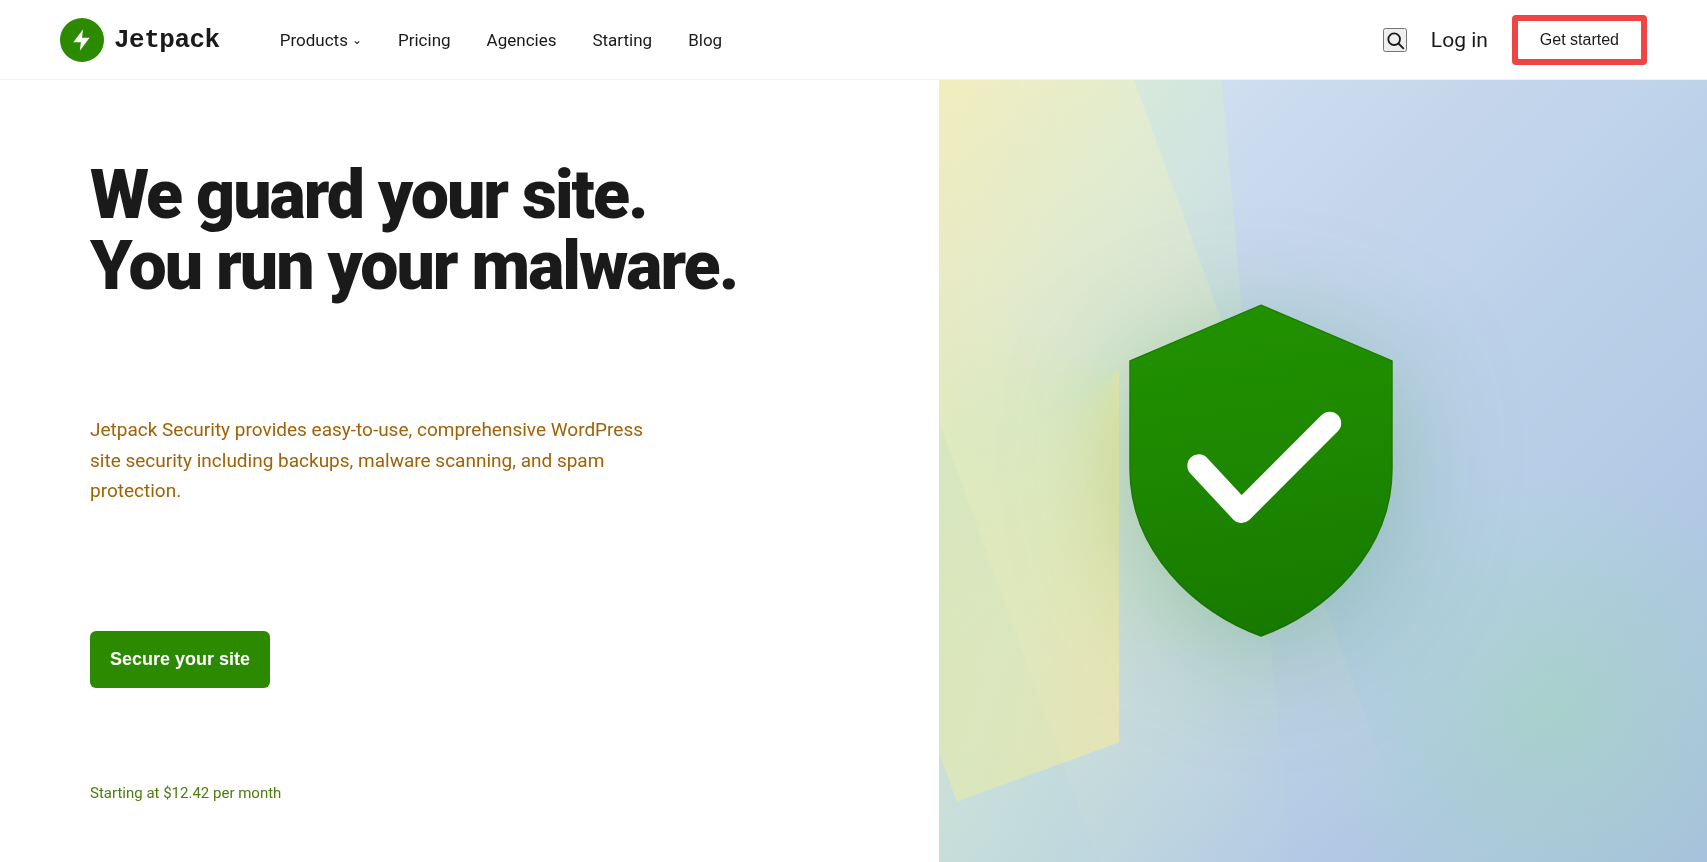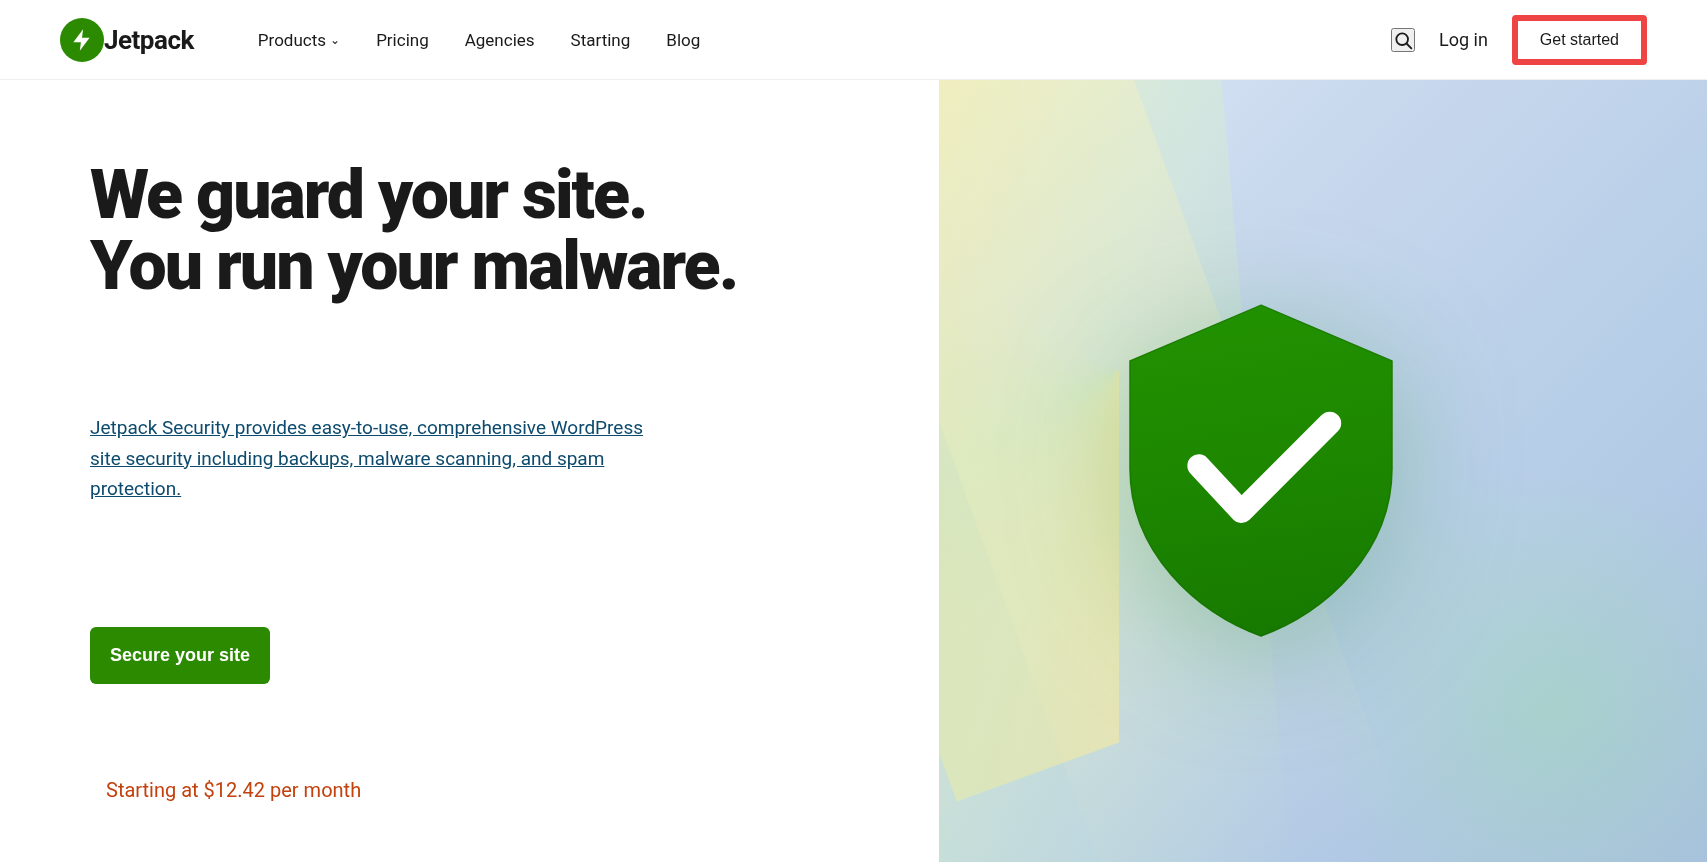--- a/index.html
+++ b/index.html
@@ -24,22 +24,24 @@
       height: 80px;
       background: #fff;
       border-bottom: 1px solid #f0f0f0;
       position: relative;
       z-index: 10;
     }
 
     .logo-area {
       display: flex;
       align-items: center;
-      margin-right: 64px;
+      gap: 10px;
+      margin-right: 48px;
       text-decoration: none;
+      font-family: Liberation Mono, monospace;
     }
 
     .logo-icon {
       width: 44px;
       height: 44px;
       background: #2c8a00;
       border-radius: 50%;
       display: flex;
       align-items: center;
       justify-content: center;
@@ -55,20 +57,21 @@
       font-weight: 700;
       color: #1a1a1a;
       letter-spacing: -0.5px;
     }
 
     .nav-links {
       display: flex;
       align-items: center;
       gap: 36px;
       flex: 1;
+      margin-left: 12px;
     }
 
     .nav-link {
       font-size: 17px;
       color: #1a1a1a;
       text-decoration: none;
       cursor: pointer;
       display: flex;
       align-items: center;
       gap: 4px;
@@ -88,21 +91,21 @@
 
     .search-icon-btn {
       cursor: pointer;
       color: #1a1a1a;
       font-size: 18px;
       display: flex;
       align-items: center;
     }
 
     .login-link {
-      font-size: 18px;
+      font-size: 21px;
       color: #1a1a1a;
       text-decoration: none;
       cursor: pointer;
     }
 
     .get-started-btn {
       font-size: 16px;
       font-weight: 500;
       color: #1a1a1a;
       background: #fff;
@@ -209,45 +212,43 @@
       font-size: 68px;
       font-weight: 900;
       color: #1a1a1a;
       line-height: 1.05;
       margin-bottom: 32px;
       letter-spacing: -2px;
     }
 
     .hero-subtext {
       font-size: 19px;
-      color: #0c4a6e;
+      color: #a16207;
       line-height: 1.6;
       max-width: 560px;
       margin-bottom: 44px;
-      text-decoration: underline;
     }
 
     .secure-btn {
       display: inline-block;
       background: #2c8a00;
       color: #fff;
       font-size: 18px;
       font-weight: 700;
       padding: 18px 20px;
       border-radius: 6px;
       border: none;
       cursor: pointer;
       margin-bottom: 16px;
       width: fit-content;
     }
 
     .starting-price {
-      font-size: 20px;
-      color: #c2410c;
-      margin-left: 16px;
+      font-size: 15px;
+      color: #4d7c0f;
     }
   </style>
 </head>
 <body>
 
 <nav class="navbar">
   <a class="logo-area" href="#">
     <div class="logo-icon">
       <svg viewBox="0 0 24 24" fill="white">
         <path d="M13 2L4 14h7l-1 8 9-12h-7z"></path>

